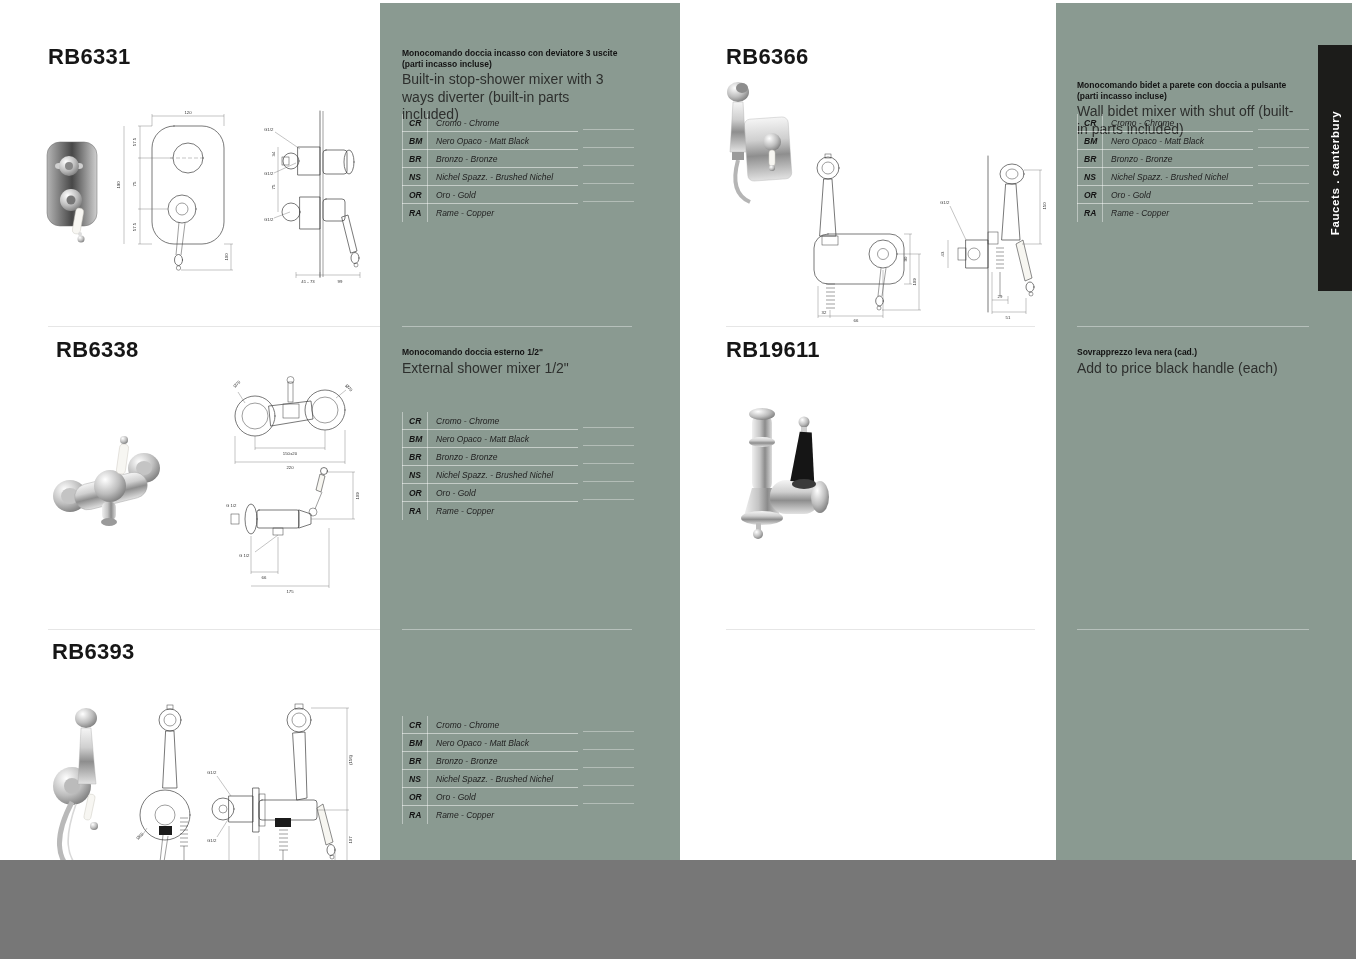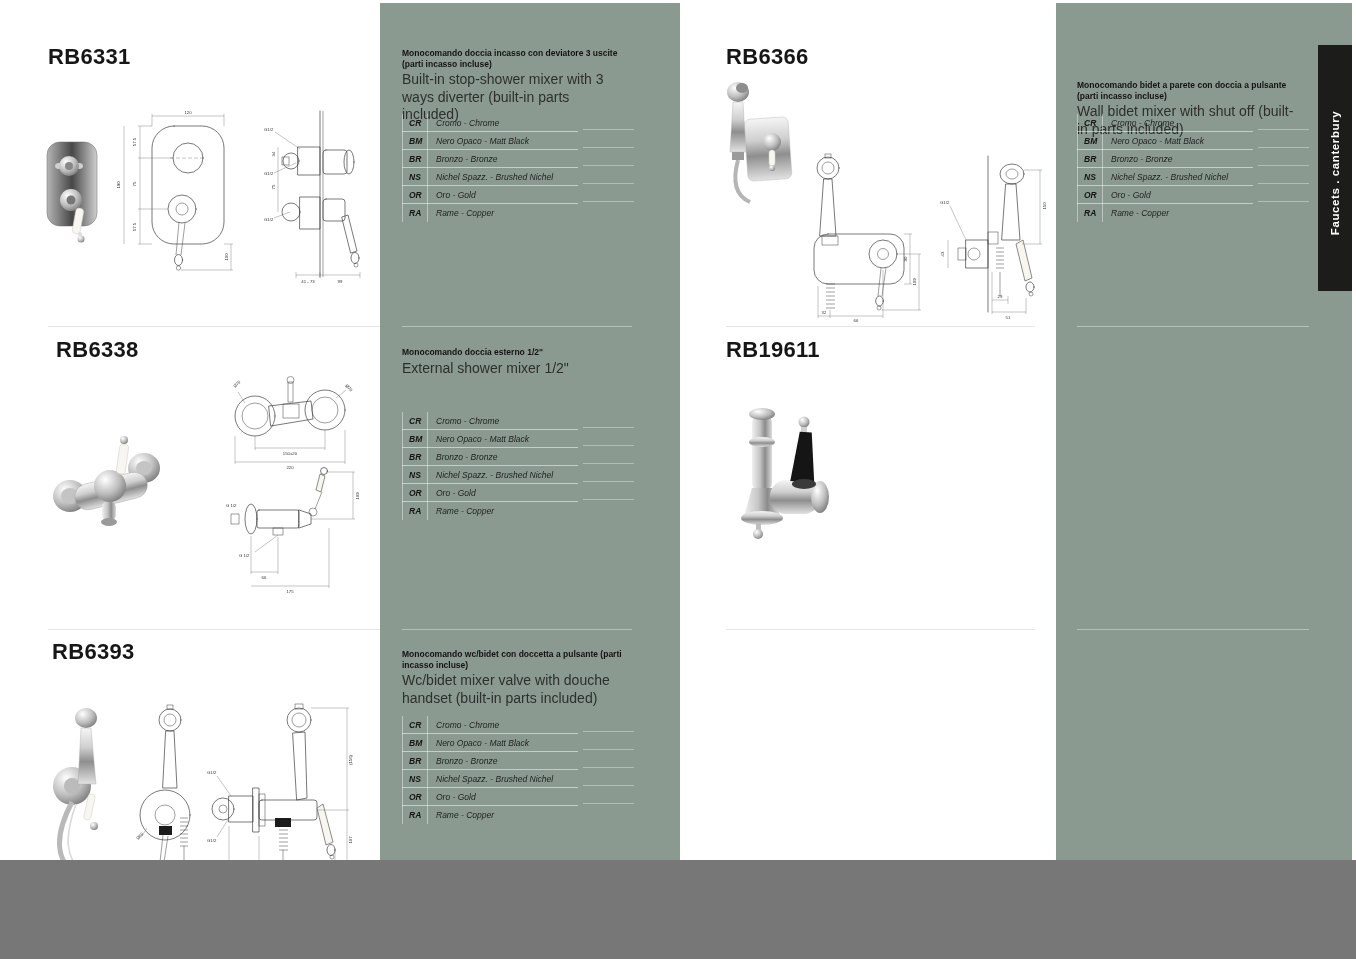--- a/index.html
+++ b/index.html
@@ -93,27 +93,27 @@
   <h2 class="pcode" style="left:726px;top:337px;">RB19611</h2>
 
   <div class="info" style="left:402px;top:48px;">
     <div class="it">Monocomando doccia incasso con deviatore 3 uscite (parti incasso incluse)</div>
     <div class="en">Built-in stop-shower mixer with 3 ways diverter (built-in parts included)</div>
   </div>
   <div class="info" style="left:402px;top:347px;">
     <div class="it">Monocomando doccia esterno 1/2"</div>
     <div class="en">External shower mixer 1/2"</div>
   </div>
-  <div class="info" style="left:402px;top:649px;">
-    <div class="it">Monocomando wc/bidet con doccetta a pulsante (parti incasso incluse)</div>
-    <div class="en">Wc/bidet mixer valve with douche handset (built-in parts included)</div>
-  </div>
   <div class="info" style="left:1077px;top:48px;margin-top:32px;">
     <div class="it">Monocomando bidet a parete con doccia a pulsante (parti incasso incluse)</div>
     <div class="en">Wall bidet mixer with shut off (built-in parts included)</div>
+  </div>
+  <div class="info" style="left:1077px;top:347px;">
+    <div class="it">Sovrapprezzo leva nera (cad.)</div>
+    <div class="en">Add to price black handle (each)</div>
   </div>
 
   <div class="fin-table" style="left:402px;top:114px;">
       <div class="fin-row">
         <span class="fin-code">CR</span>
         <span class="fin-name">Cromo - Chrome</span>
       </div>
       <div class="fin-row">
         <span class="fin-code">BM</span>
         <span class="fin-name">Nero Opaco - Matt Black</span>

